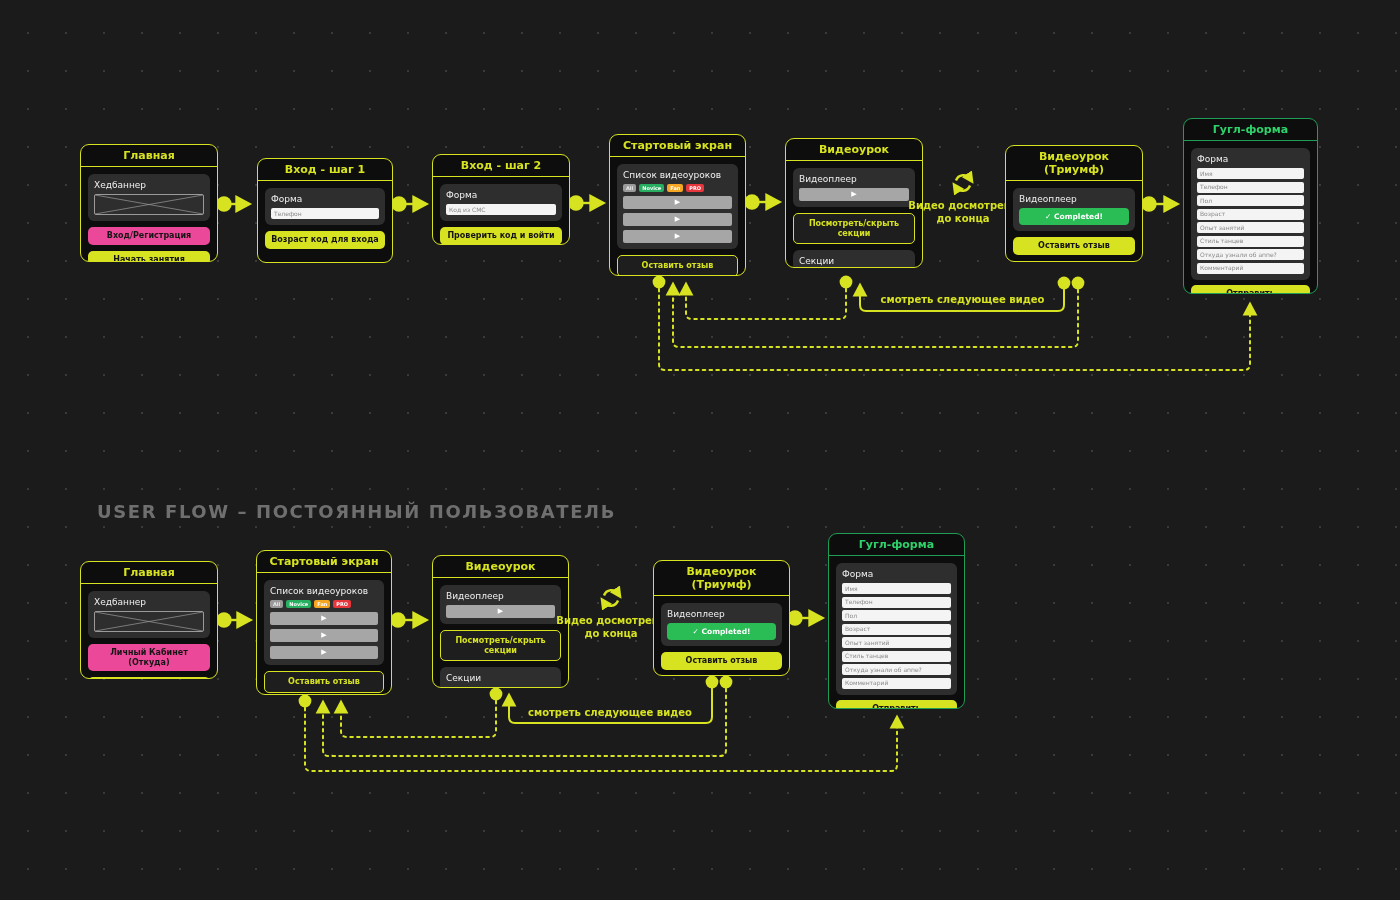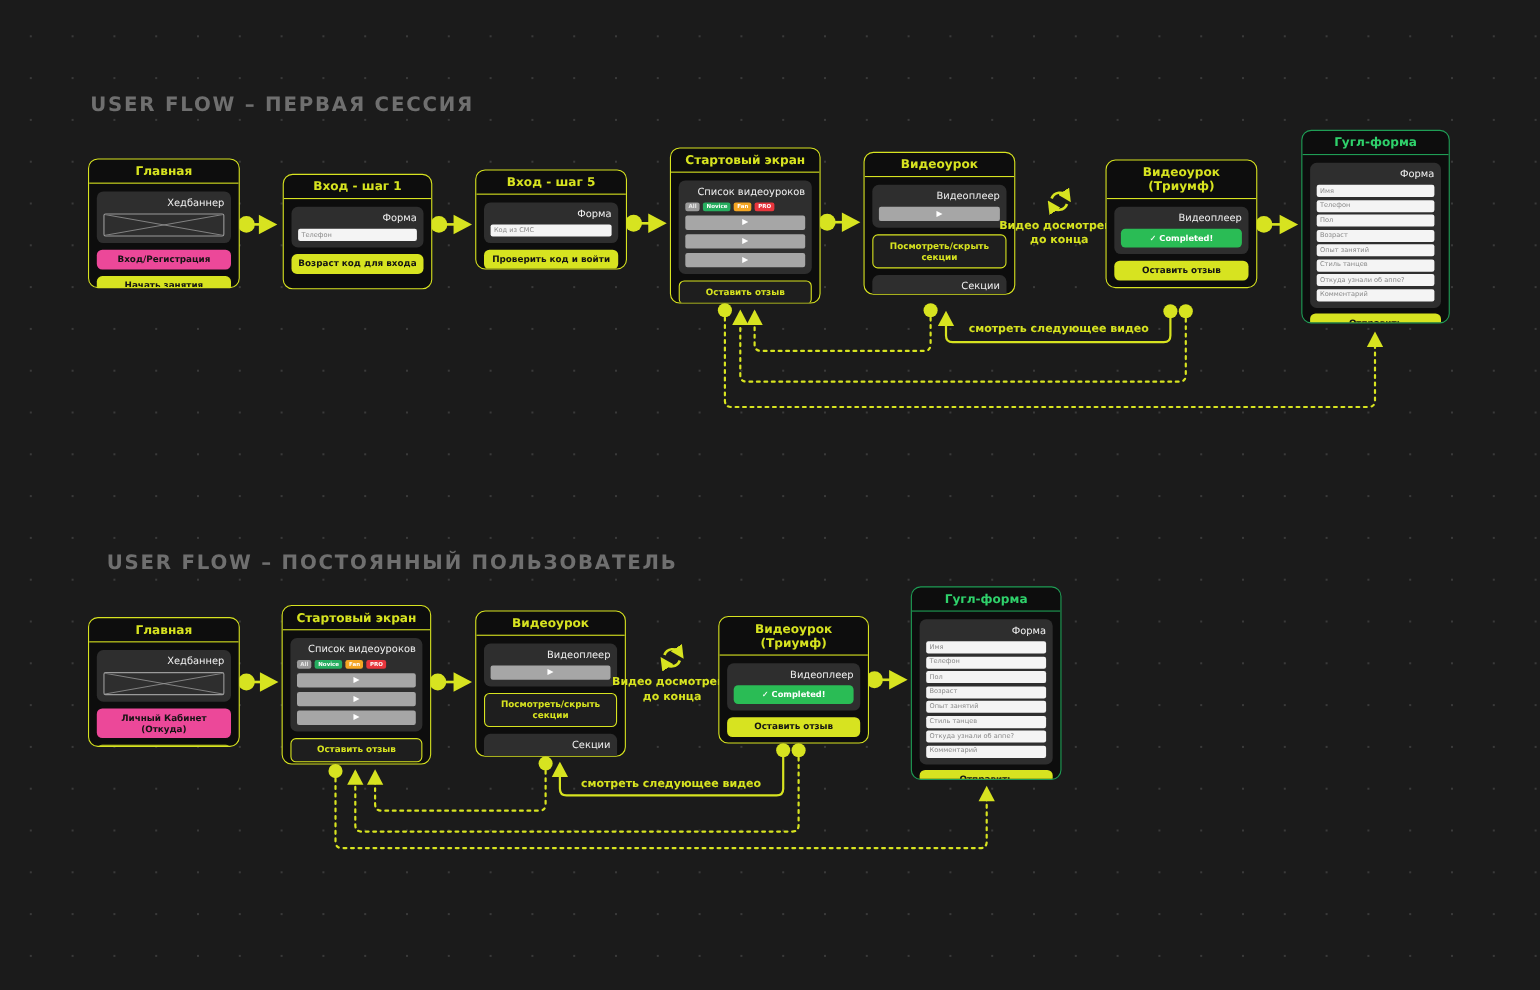--- a/index.html
+++ b/index.html
@@ -59,21 +59,21 @@
     display:flex;
     flex-direction:column;
     gap:6px;
     padding:7px;
   }
   .panel{
     background:var(--panel);
     border-radius:6px;
     padding:6px;
   }
-  .panel-label{color:#f0f0f0;font-size:9px;margin-bottom:4px;text-align:right;}
+  .panel-label{color:#f0f0f0;font-size:9px;margin-bottom:4px;}
   .btn{
     border-radius:5px;
     font-size:8px;
     font-weight:bold;
     text-align:center;
     padding:4px 2px;
     line-height:1.2;
   }
   .btn-yellow{background:var(--yellow);color:#141414;}
   .btn-white{background:#ec4899;color:#141414;}
@@ -182,21 +182,20 @@
     </g>
 
     <g stroke="#d7e320" stroke-width="2" fill="none">
       <path d="M496,694 V731 Q496,737 490,737 H347 Q341,737 341,731 V702" stroke-dasharray="2.6 4.2" stroke-linecap="round" marker-start="url(#dot)" marker-end="url(#arr)"></path>
       <path d="M712,682 V717 Q712,723 706,723 H515 Q509,723 509,717 V695" marker-start="url(#dot)" marker-end="url(#arr)"></path>
       <path d="M726,682 V750 Q726,756 720,756 H329 Q323,756 323,750 V702" stroke-dasharray="2.6 4.2" stroke-linecap="round" marker-start="url(#dot)" marker-end="url(#arr)"></path>
       <path d="M305,701 V765 Q305,771 311,771 H891 Q897,771 897,765 V717" stroke-dasharray="2.6 4.2" stroke-linecap="round" marker-start="url(#dot)" marker-end="url(#arr)"></path>
     </g>
   </svg>
 
-  <div class="flow-title" style="left:82px;top:85px;">USER FLOW – ПЕРВАЯ СЕССИЯ</div>
   <div class="flow-title" style="left:97px;top:501px;">USER FLOW – ПОСТОЯННЫЙ ПОЛЬЗОВАТЕЛЬ</div>
 
   <div class="card" style="left:80px;top:144px;width:138px;height:118px;">
     <div class="card-header">Главная</div>
     <div class="card-body">
       <div class="panel">
         <div class="panel-label">Хедбаннер</div>
         <div class="wirebox">
           <svg viewBox="0 0 100 20" preserveAspectRatio="none">
               <line x1="0" y1="0" x2="100" y2="20" stroke="#9a9a9a" stroke-width="0.7"></line>
@@ -214,21 +213,21 @@
     <div class="card-body">
       <div class="panel">
         <div class="panel-label">Форма</div>
         <div class="ginput single">Телефон</div>
       </div>
       <div class="btn btn-yellow">Возраст код для входа</div>
     </div>
   </div>
 
   <div class="card" style="left:432px;top:154px;width:138px;height:91px;">
-    <div class="card-header">Вход - шаг 5</div>
+    <div class="card-header">Вход - шаг 2</div>
     <div class="card-body">
       <div class="panel">
         <div class="panel-label">Форма</div>
         <div class="ginput single">Код из СМС</div>
       </div>
       <div class="btn btn-yellow">Проверить код и войти</div>
     </div>
   </div>
 
   <div class="card" style="left:609px;top:134px;width:137px;height:142px;">

